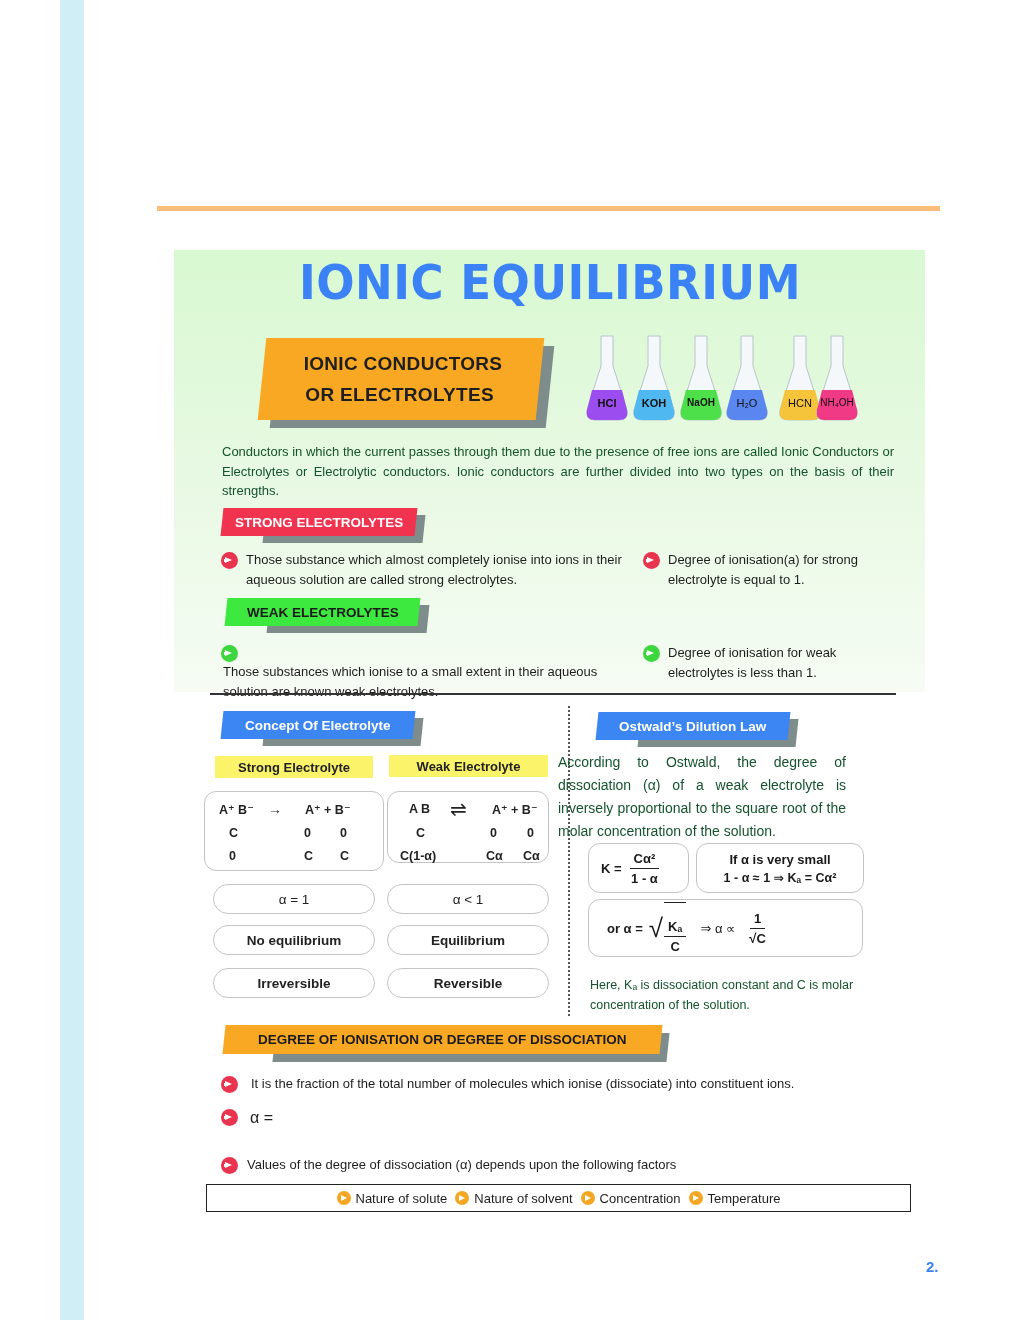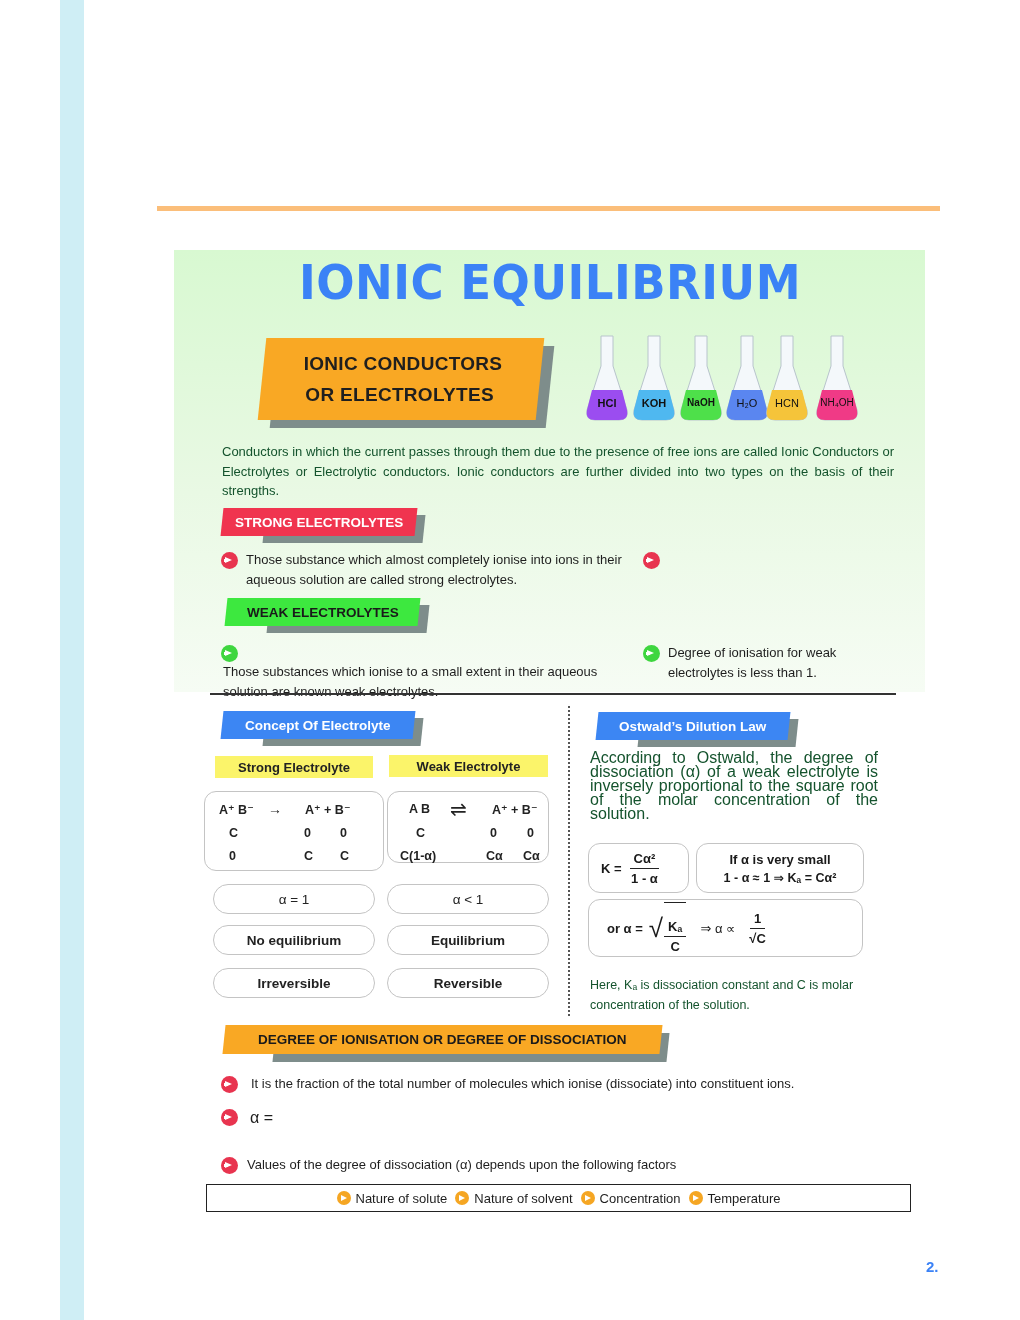--- a/index.html
+++ b/index.html
@@ -72,21 +72,21 @@
   .ylabel-strong { left: 215px; top: 756px; width: 158px; }
   .ylabel-weak { left: 389px; top: 755px; width: 159px; }
 
   .rbox { position: absolute; border: 1px solid #c4c4c4; border-radius: 12px; background: #fff; }
   .react { font-size: 12.5px; font-weight: bold; color: #222; }
   .react .row { position: absolute; white-space: nowrap; }
 
   .pill { position: absolute; height: 30px; border: 1px solid #c4c4c4; border-radius: 15px; background: #fff;
           display: flex; align-items: center; justify-content: center; font-size: 13.5px; color: #222; font-weight: bold; }
 
-  .ost-text { left: 590px; top: 751px; width: 288px; text-align: justify; font-size: 16px; line-height: 14px; }
+  .ost-text { left: 558px; top: 751px; width: 288px; text-align: justify; font-size: 14px; line-height: 23px; }
   .here-text { left: 590px; top: 976px; width: 320px; font-size: 12.5px; line-height: 19.5px; }
 
   .frac { display: inline-flex; flex-direction: column; align-items: center; vertical-align: middle; }
   .frac .num { padding: 0 4px 2px; border-bottom: 1.5px solid #222; }
   .frac .den { padding-top: 2px; }
 
   .tag-degree { left: 224px; top: 1025px; width: 440px; height: 29px; }
   .tag-degree .shadow { left: 50px; top: 8px; width: 394px; height: 29px; }
   .tag-degree .face { width: 437px; height: 29px; background: #f9a824; }
   .tag-degree .face span { color: #1a1a1a; font-weight: bold; font-size: 13.5px; }
@@ -138,21 +138,21 @@
       </svg>
     <div class="lbl" style="font-size:10px">NaOH</div>
   </div>
   <div class="flask" style="left:144px">
     <svg viewBox="0 0 46 90">
         <path d="M17 2 h12 v30 l14 44 q2 10 -8 10 h-24 q-10 0 -8 -10 l14 -44z" fill="#f4f8fb" stroke="#b8c4cc" stroke-width="1"></path>
         <path d="M8 56 h30 l5 20 q2 10 -8 10 h-24 q-10 0 -8 -10z" fill="#5a86f0"></path>
       </svg>
     <div class="lbl" style="font-weight:normal">H₂O</div>
   </div>
-  <div class="flask" style="left:184px">
+  <div class="flask" style="left:197px">
     <svg viewBox="0 0 46 90">
         <path d="M17 2 h12 v30 l14 44 q2 10 -8 10 h-24 q-10 0 -8 -10 l14 -44z" fill="#f4f8fb" stroke="#b8c4cc" stroke-width="1"></path>
         <path d="M8 56 h30 l5 20 q2 10 -8 10 h-24 q-10 0 -8 -10z" fill="#f5c43a"></path>
       </svg>
     <div class="lbl" style="font-weight:normal">HCN</div>
   </div>
   <div class="flask" style="left:234px">
     <svg viewBox="0 0 46 90">
         <path d="M17 2 h12 v30 l14 44 q2 10 -8 10 h-24 q-10 0 -8 -10 l14 -44z" fill="#f4f8fb" stroke="#b8c4cc" stroke-width="1"></path>
         <path d="M8 56 h30 l5 20 q2 10 -8 10 h-24 q-10 0 -8 -10z" fill="#f03a86"></path>
@@ -168,20 +168,21 @@
   <div class="face">
       <span>STRONG ELECTROLYTES</span>
     </div>
 </div>
 <div class="bullet" style="left:221px; top:550px; width:420px;">
   <span class="ico red"></span>
   <span>Those substance which almost completely ionise into ions in their aqueous solution are called strong electrolytes.</span>
 </div>
 <div class="bullet" style="left:643px; top:550px; width:250px;">
   <span class="ico red"></span>
+  <span>Degree of ionisation(a) for strong electrolyte is equal to 1.</span>
 </div>
 
 <div class="tag tag-weak">
   <div class="shadow"></div>
   <div class="face">
       <span>WEAK ELECTROLYTES</span>
     </div>
 </div>
 <div class="bullet" style="left:221px; top:643px; width:410px;flex-direction:column;">
   <span class="ico green"></span>

